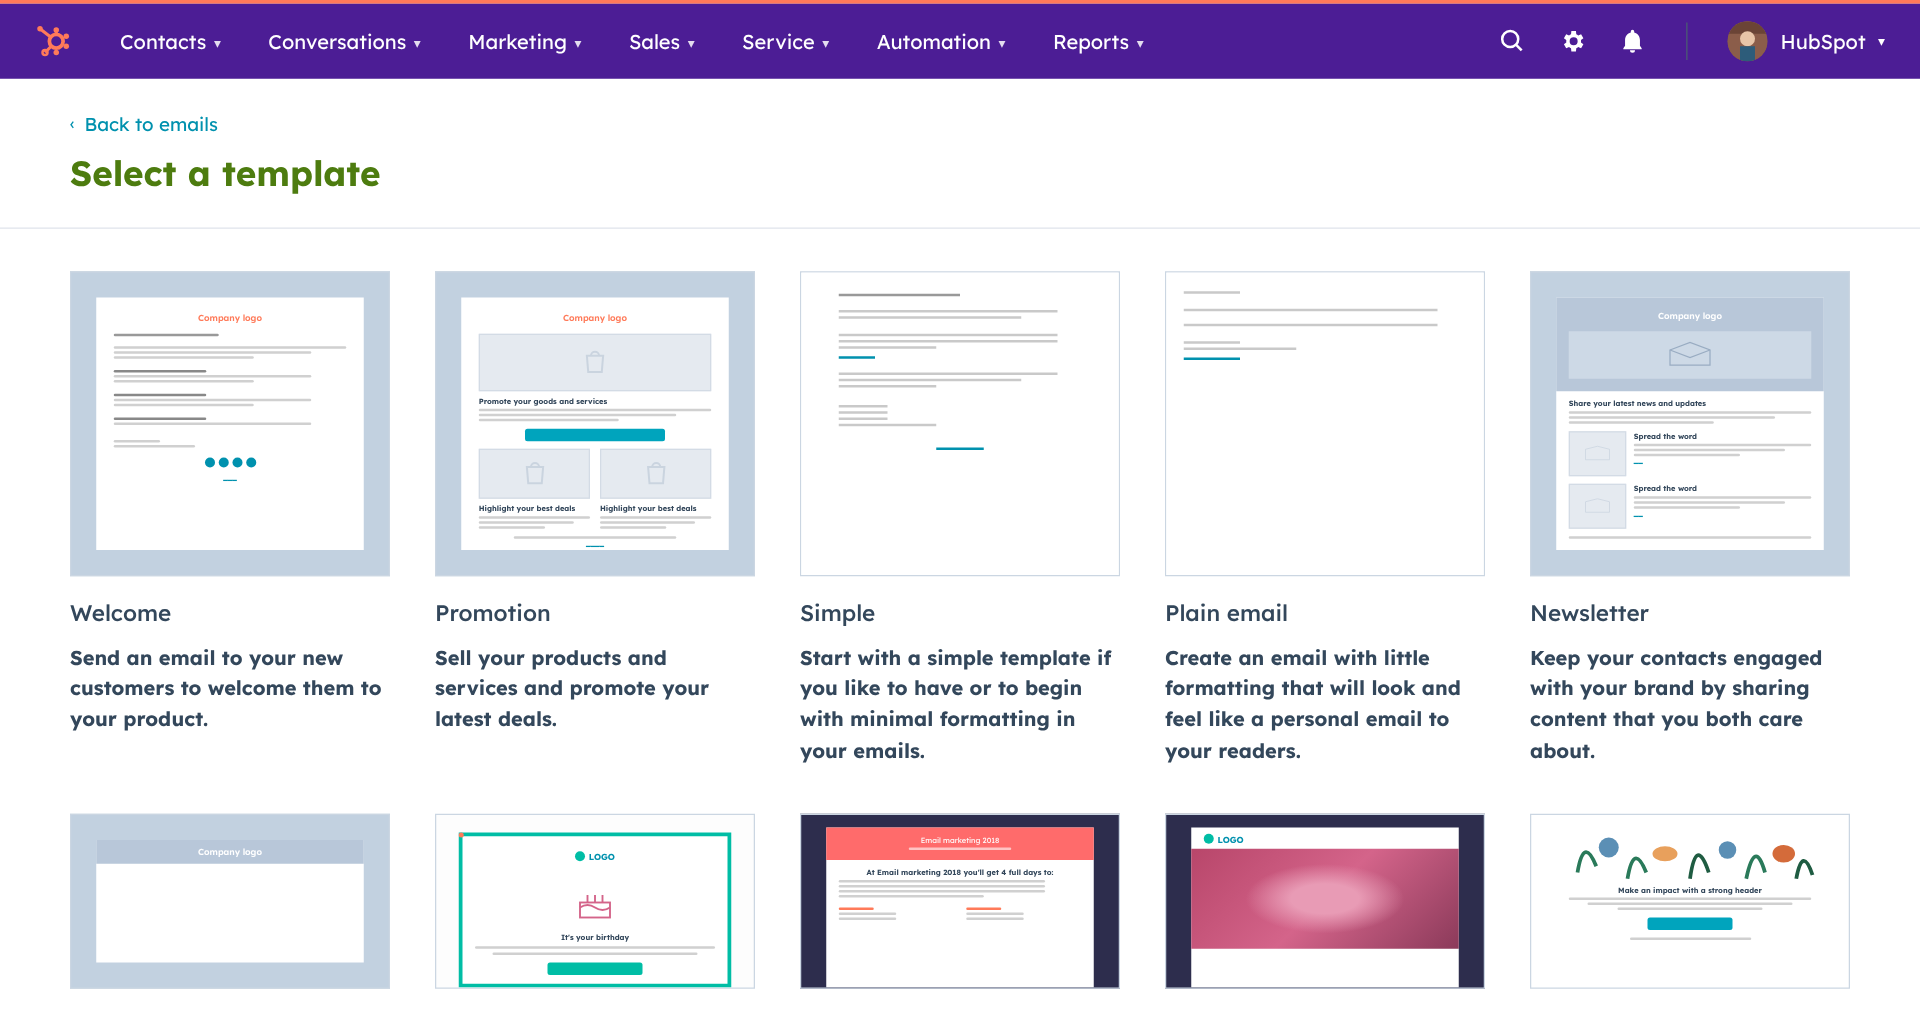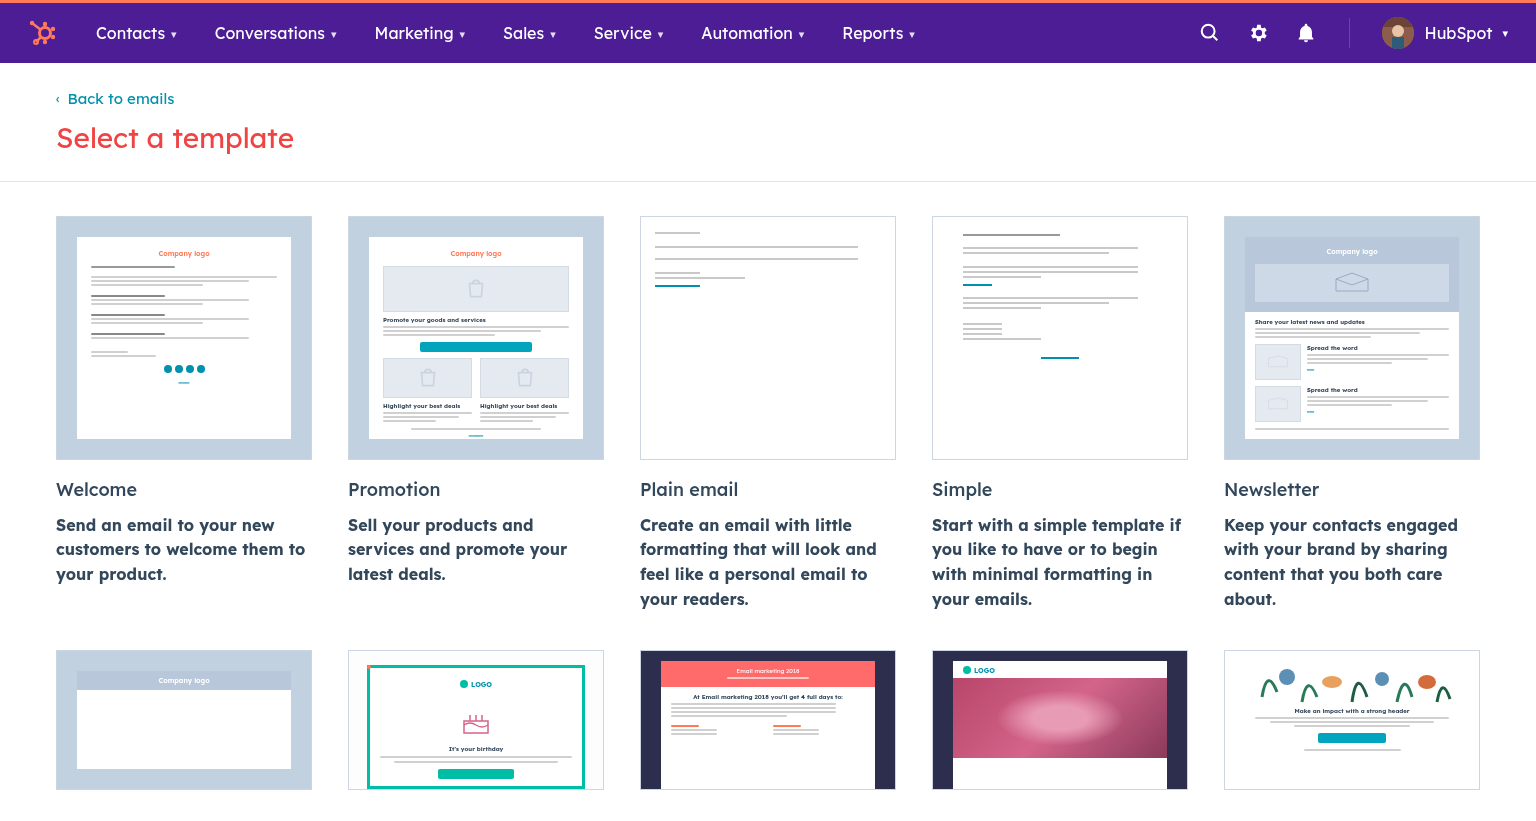--- a/index.html
+++ b/index.html
@@ -21,21 +21,21 @@
   .nav-right { display:flex; align-items:center; gap:26px; }
   .nav-icon { width:22px; height:22px; display:flex; align-items:center; justify-content:center; cursor:pointer; color:#fff;}
   .divider-v { width:1px; height:30px; background:#4a5d72; margin:0 6px;}
   .avatar { width:32px; height:32px; border-radius:50%; background:#8b5d4a; display:flex; align-items:center; justify-content:center; overflow:hidden;}
   .avatar svg { width:32px; height:32px;}
   .account { display:flex; align-items:center; gap:10px; cursor:pointer;}
   .account-label { font-size:16px; color:#fff;}
   .page-wrap { padding: 24px 56px 0 56px; }
   .back-link { color:#0091ae; font-size:15px; display:inline-flex; align-items:center; gap:8px; cursor:pointer; margin-bottom:12px;}
   .back-link .chev-left { font-size:13px; }
-  h1.page-title { font-size:28px; font-weight:400; color:#ef4444; margin-bottom:26px;}
+  h1.page-title { font-size:28px; font-weight:700; color:#4d7c0f; margin-bottom:26px;}
   .hr { border:none; border-top:1px solid #dfe3eb; margin:0 0 34px 0;}
   .grid {
     display:grid;
     grid-template-columns: repeat(5, 1fr);
     gap:38px 36px;
     padding-bottom:20px;
   }
   .template-card { cursor:pointer; }
   .thumb {
     border:1px solid #cbd6e2;
@@ -264,38 +264,20 @@
           </div>
           <div style="text-align:center;margin-top:4px;"><div class="tiny-line" style="width:70%;margin:2px auto;"></div><span class="tiny-link">━━━━</span></div>
         </div>
       </div>
       <div class="tname">Promotion</div>
       <div class="tdesc">Sell your products and services and promote your latest deals.</div>
     </div>
 
     <div class="template-card">
       <div class="thumb">
-        <div class="plain-inner">
-          <div class="ln w20"></div>
-          <div style="height:6px;"></div>
-          <div class="ln w90"></div>
-          <div style="height:4px;"></div>
-          <div class="ln w90"></div>
-          <div style="height:6px;"></div>
-          <div class="ln w20"></div>
-          <div class="ln w40"></div>
-          <div class="link"></div>
-        </div>
-      </div>
-      <div class="tname">Plain email</div>
-      <div class="tdesc">Create an email with little formatting that will look and feel like a personal email to your readers.</div>
-    </div>
-
-    <div class="template-card">
-      <div class="thumb">
         <div class="plain-inner" style="padding:14px 30px;">
           <div class="ln" style="width:50%;background:#999;"></div>
           <div style="height:5px;"></div>
           <div class="ln w90"></div>
             <div class="ln w75"></div>
           <div style="height:6px;"></div>
           <div class="ln w90"></div>
             <div class="ln w90"></div>
             <div class="ln w40"></div>
           <div class="link" style="width:15%;"></div>
@@ -310,20 +292,38 @@
             <div class="ln w40"></div>
           <div style="height:14px;"></div>
           <div class="link" style="width:20%;margin:0 auto;"></div>
         </div>
       </div>
       <div class="tname">Simple</div>
       <div class="tdesc">Start with a simple template if you like to have or to begin with minimal formatting in your emails.</div>
     </div>
 
     <div class="template-card">
+      <div class="thumb">
+        <div class="plain-inner">
+          <div class="ln w20"></div>
+          <div style="height:6px;"></div>
+          <div class="ln w90"></div>
+          <div style="height:4px;"></div>
+          <div class="ln w90"></div>
+          <div style="height:6px;"></div>
+          <div class="ln w20"></div>
+          <div class="ln w40"></div>
+          <div class="link"></div>
+        </div>
+      </div>
+      <div class="tname">Plain email</div>
+      <div class="tdesc">Create an email with little formatting that will look and feel like a personal email to your readers.</div>
+    </div>
+
+    <div class="template-card">
       <div class="thumb pad-blue">
         <div class="inner-white" style="padding:0;">
           <div style="background:#b8c7d9;padding:6px 10px 10px;">
             <div class="company-logo-text" style="color:#fff;">Company logo</div>
             <div style="background:#cdd9e6;height:38px;display:flex;align-items:center;justify-content:center;">
                 <svg viewBox="0 0 40 24" width="40" height="24" fill="none" stroke="#99acc2" stroke-width="1">
                   <path d="M4 8 L20 2 L36 8 L36 20 L4 20 Z"></path>
                   <path d="M4 8 L20 14 L36 8"></path>
                 </svg>
               </div>

